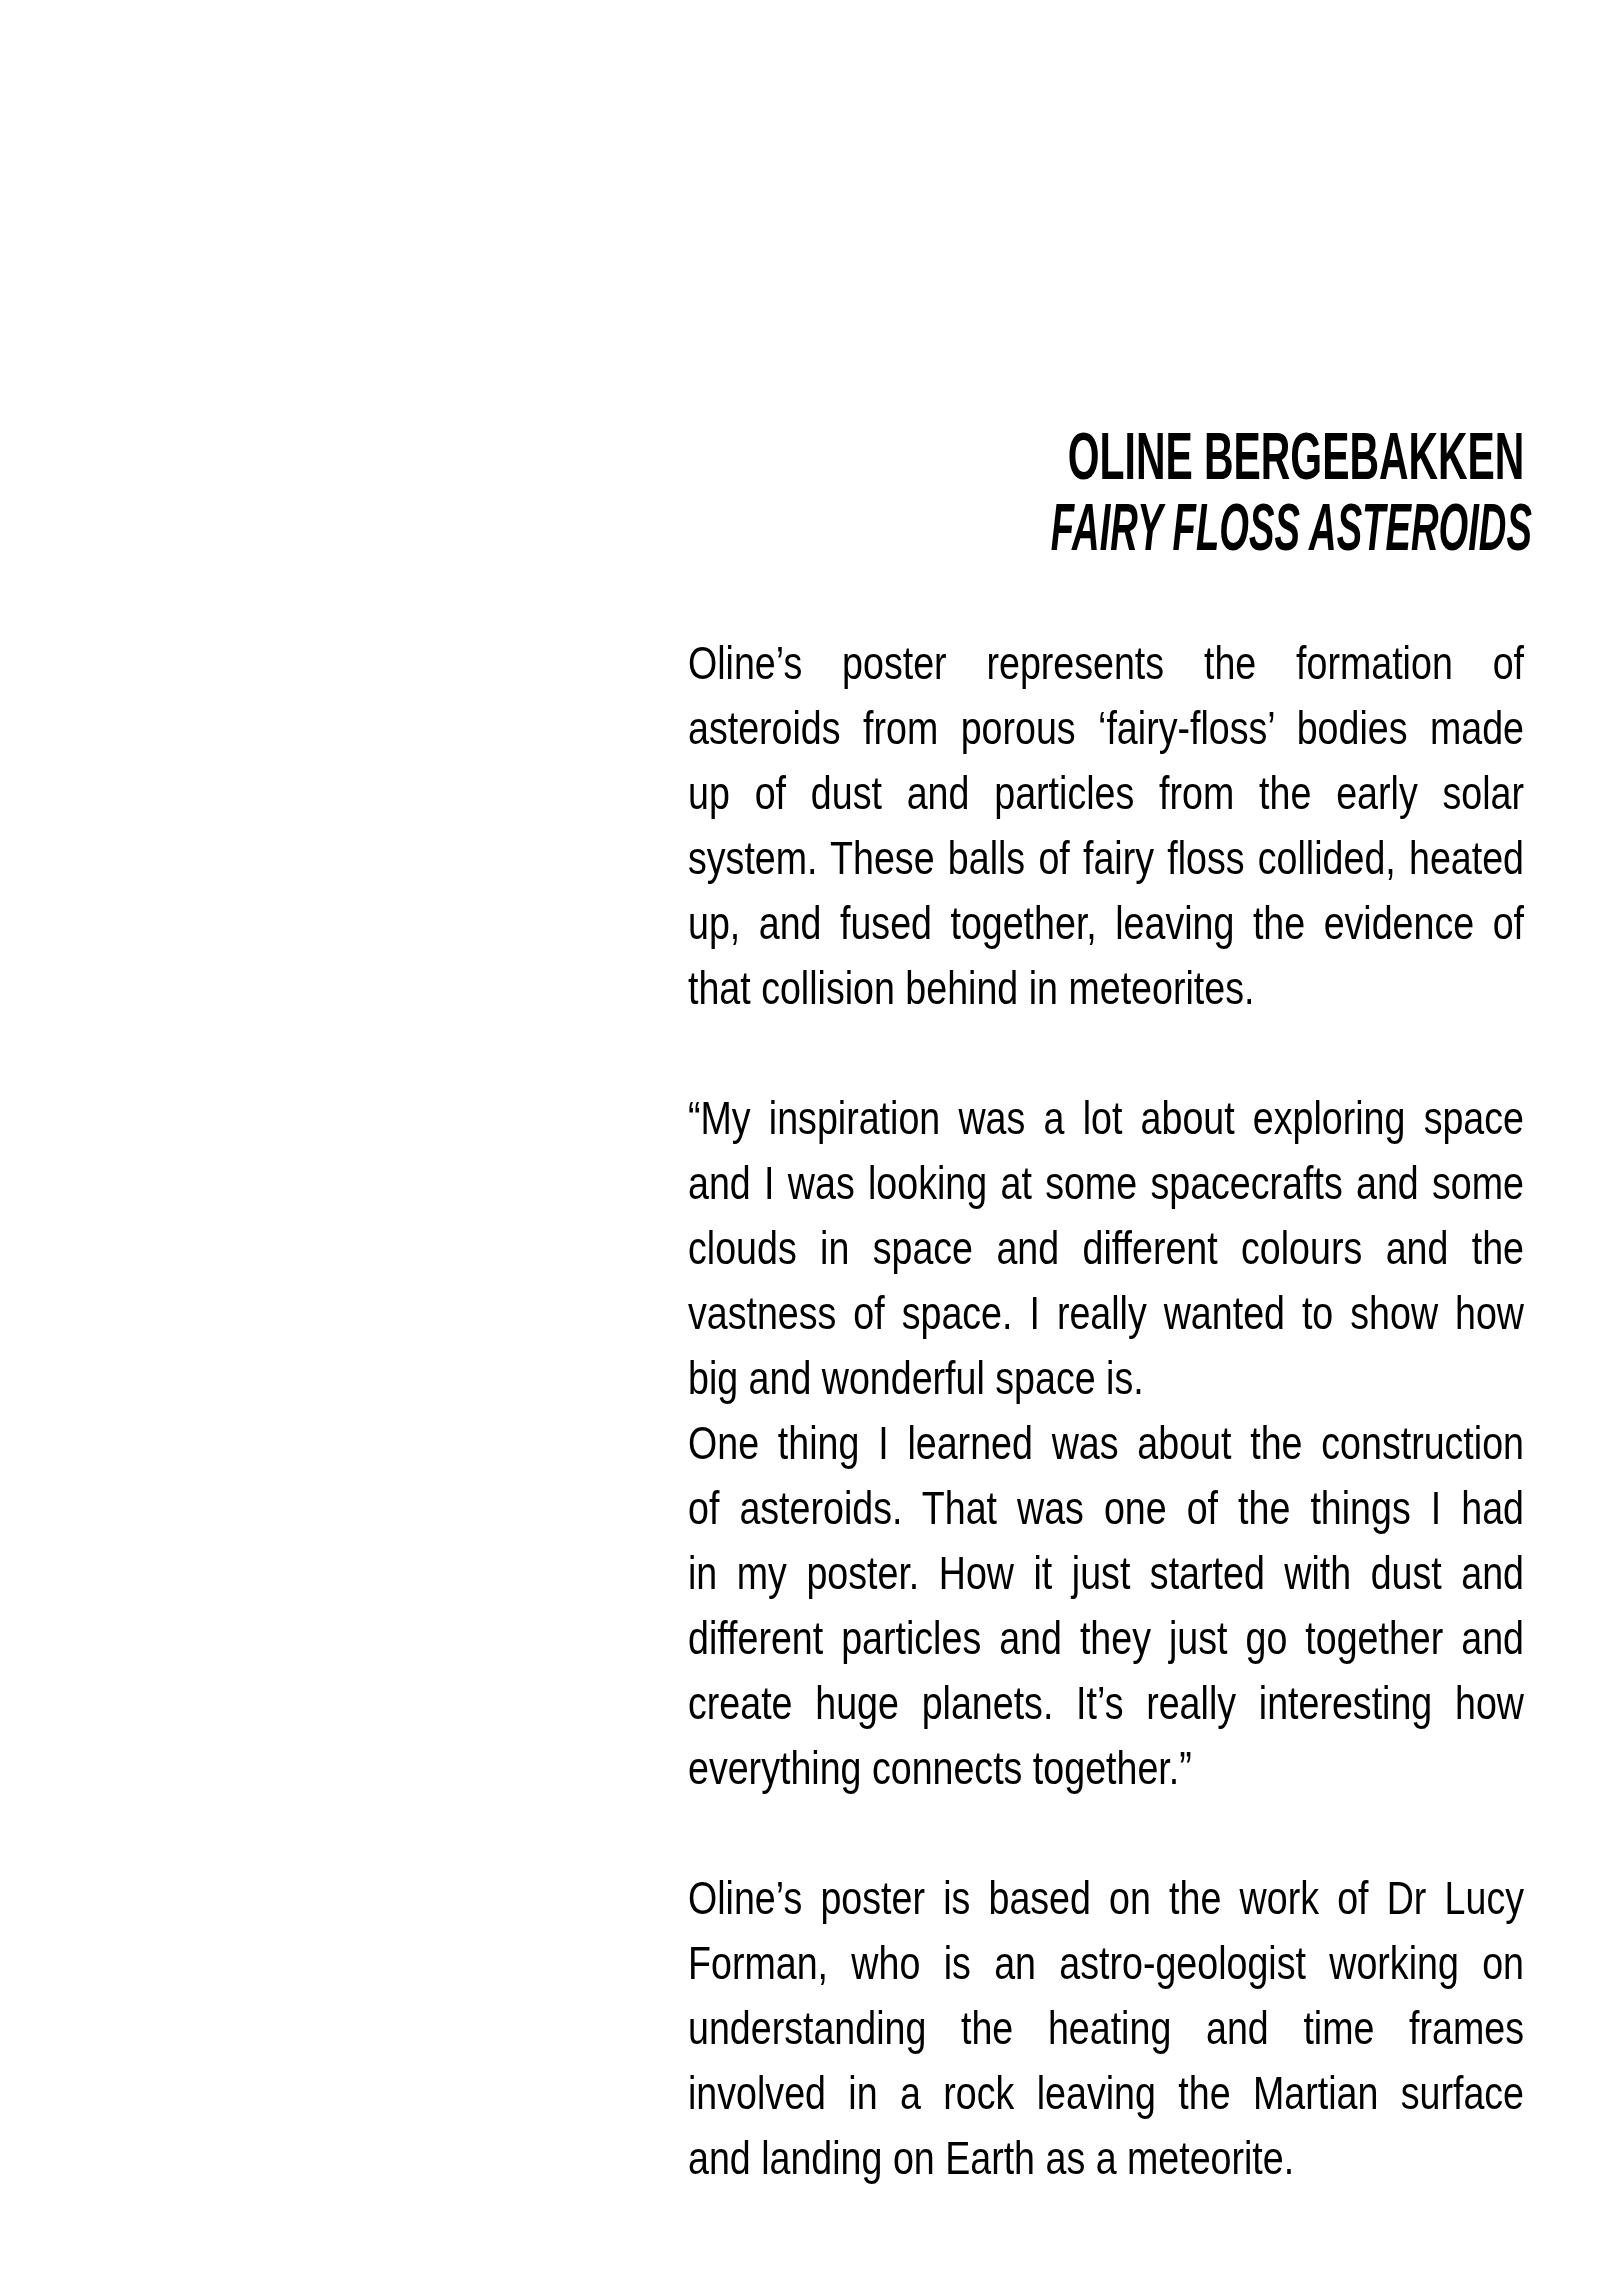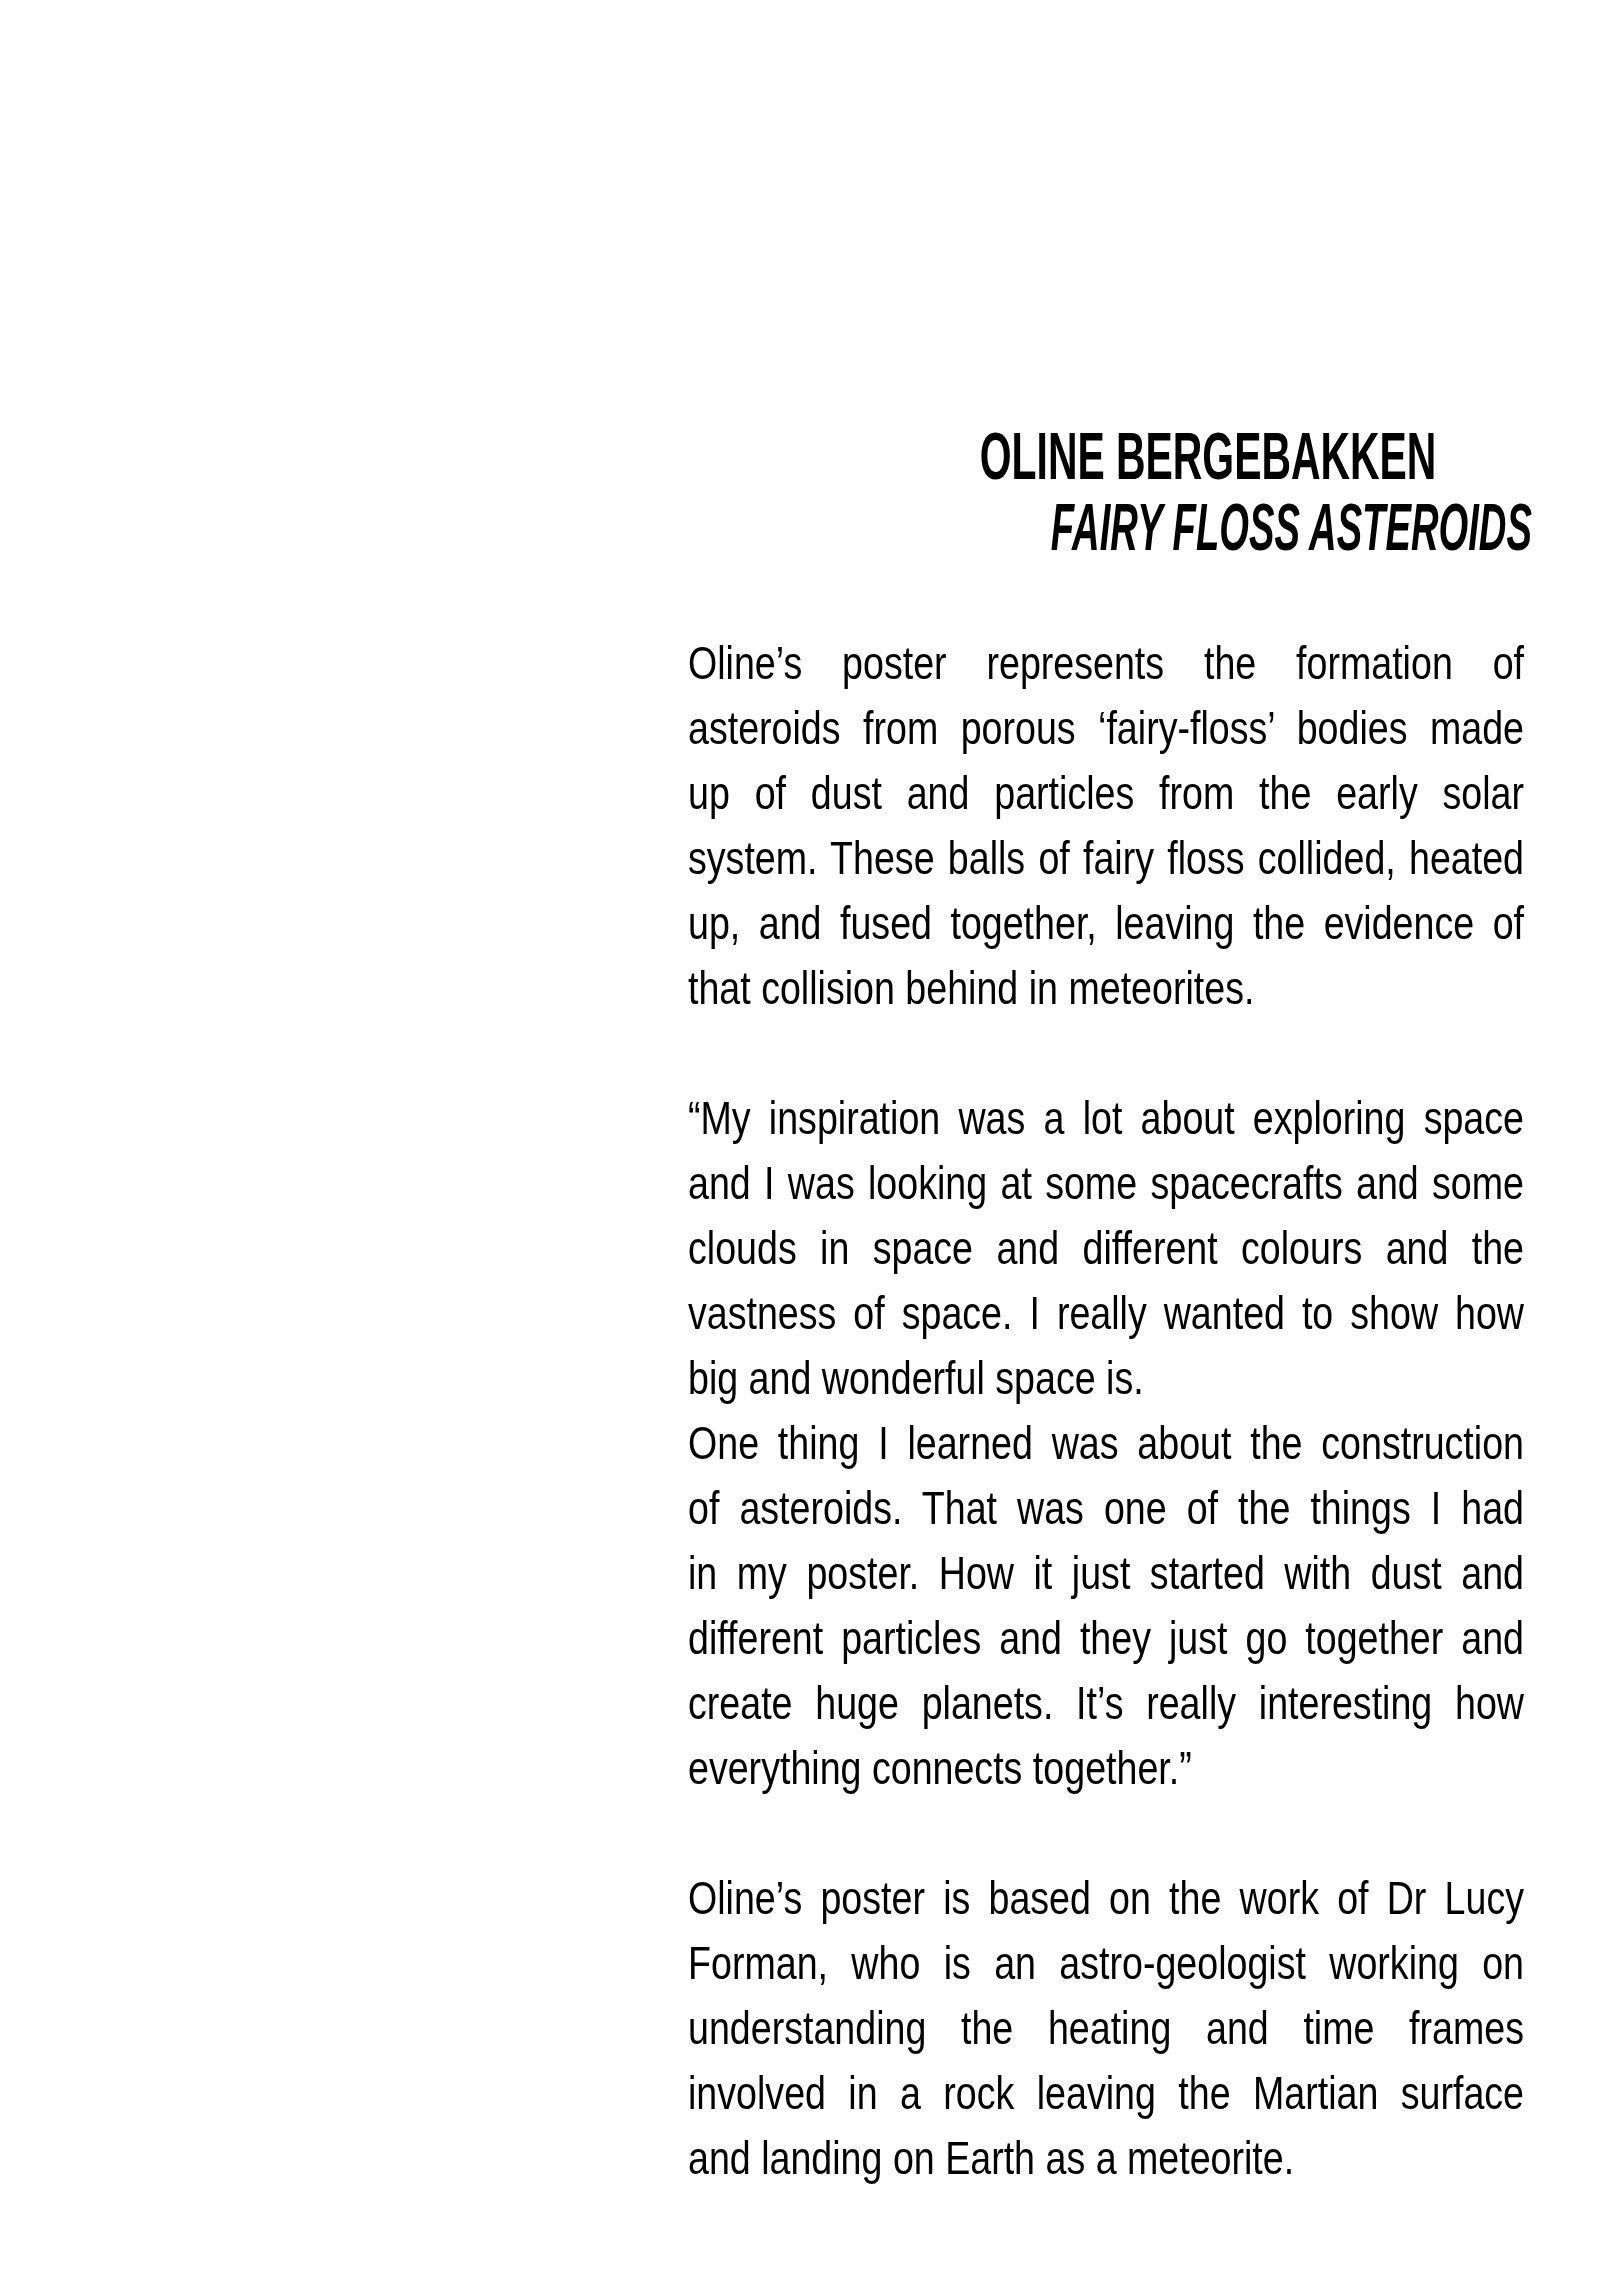--- a/index.html
+++ b/index.html
@@ -15,21 +15,21 @@
     overflow: hidden;
     color: #000000;
     font-family: "Liberation Sans", sans-serif;
   }
   
   .title-block {
     position: absolute;
     top: 420px;
     left: 688px;
     width: 836px;
-    text-align: left;
+    text-align: right;
   }
   .title-line {
     line-height: 71px;
     font-size: 67px;
     font-weight: 700;
     white-space: nowrap;
   }
   .title-line .condense {
     display: inline-block;
     transform: scaleX(0.61);

